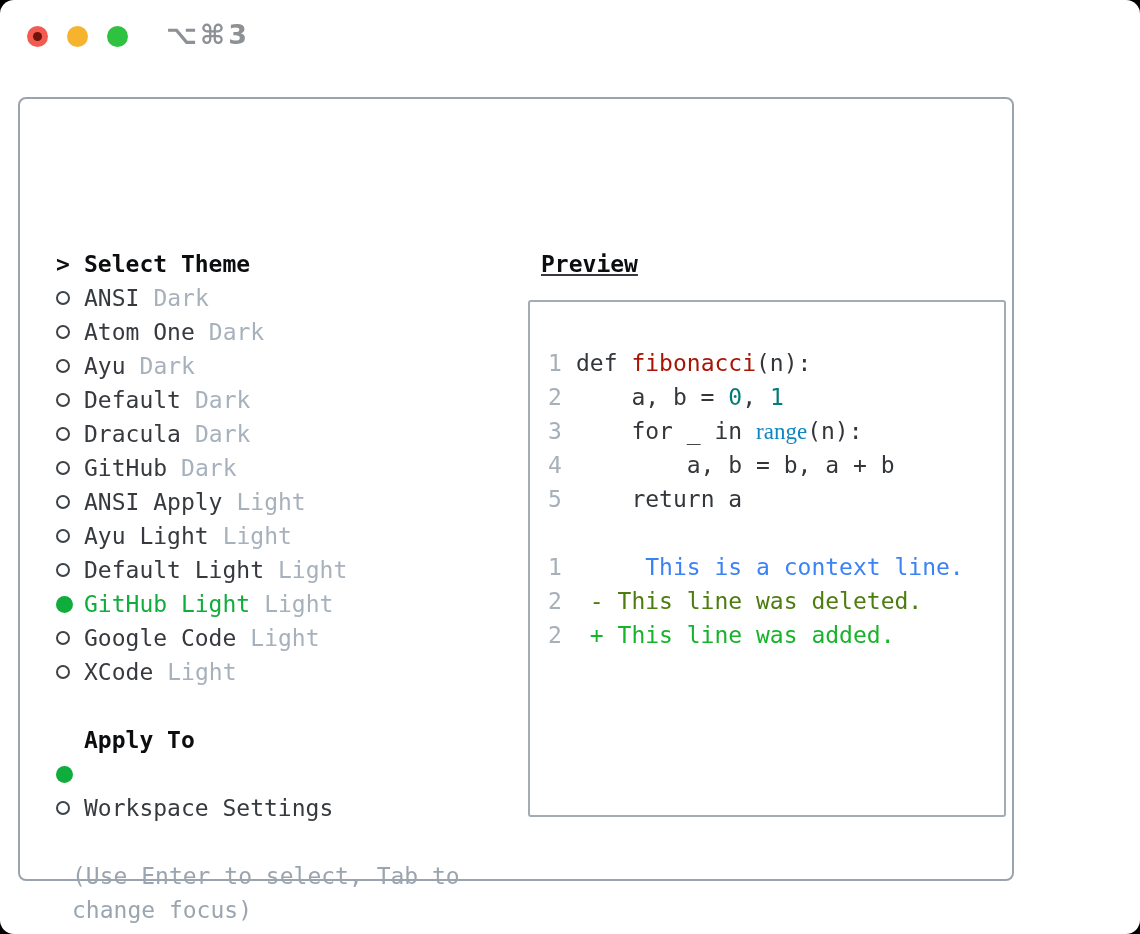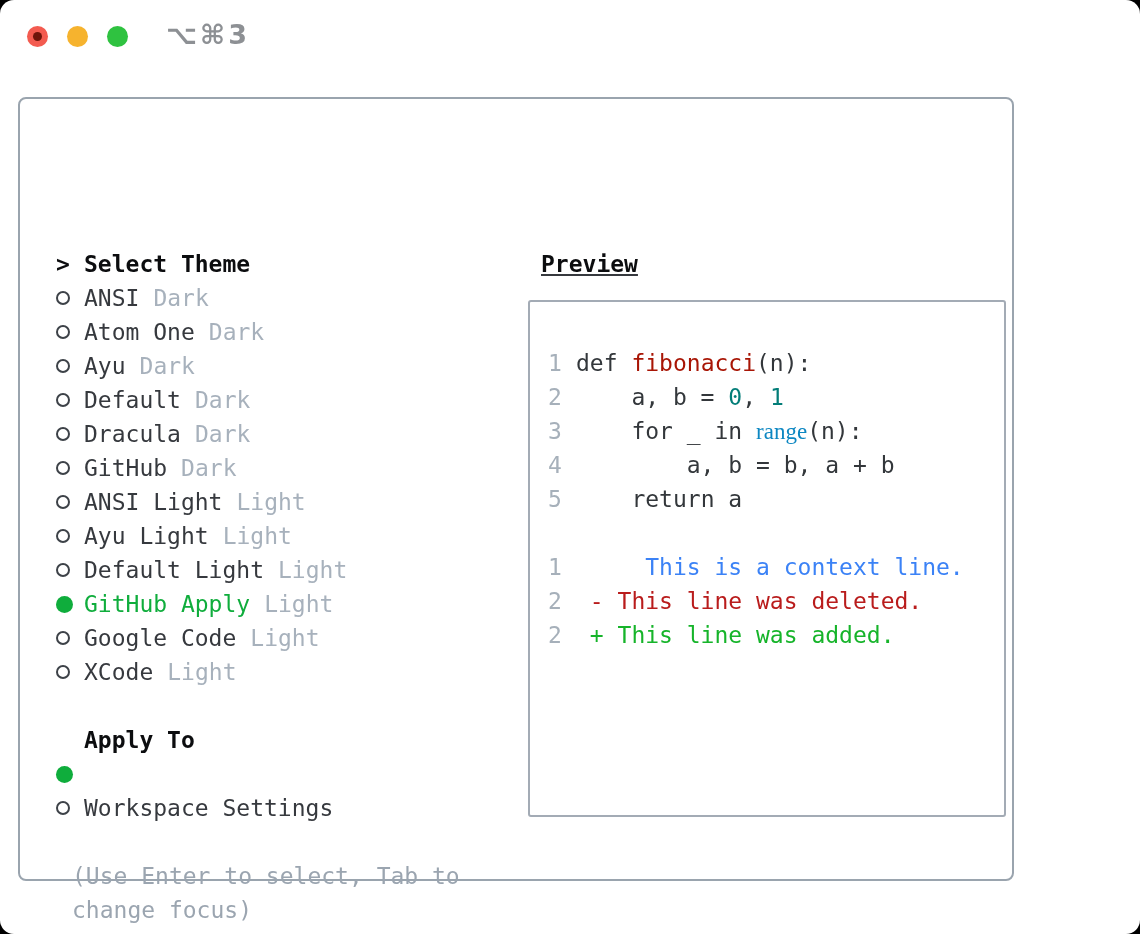--- a/index.html
+++ b/index.html
@@ -55,21 +55,21 @@
     padding: 48px 14px 50px 18px;
   }
   .cline { height: 34px; font-size: 23px; white-space: pre; }
   .lnum { display: inline-block; width: 14px; margin-right: 14px; color: #a6b0ba; }
   .tok-keyword, .tok-plain { color: #33373b; }
   .tok-title   { color: #a81505; }
   .tok-number  { color: #037d78; }
   .tok-builtin { color: #0d87c2; font-family: Liberation Serif, serif; }
   .diff { margin-top: 34px; }
   .diff-context  { color: #3b82f6; }
-  .diff-deletion { color: #b91c1c; }
+  .diff-deletion { color: #4d7c0f; }
   .diff-addition { color: #16b42a; }
 </style>
 </head>
 <body>
 
 <div class="window">
 
   <div class="titlebar">
     <div class="lights">
       <span class="light light-red">
@@ -135,21 +135,21 @@
               <span class="circle"></span>
             </span>
     <span class="item-name">GitHub</span>
     <span class="item-tag">Dark</span>
   </div>
 
   <div class="row item">
     <span class="marker">
               <span class="circle"></span>
             </span>
-    <span class="item-name">ANSI Light</span>
+    <span class="item-name">ANSI Apply</span>
     <span class="item-tag">Light</span>
   </div>
 
   <div class="row item">
     <span class="marker">
               <span class="circle"></span>
             </span>
     <span class="item-name">Ayu Light</span>
     <span class="item-tag">Light</span>
   </div>
@@ -159,21 +159,21 @@
               <span class="circle"></span>
             </span>
     <span class="item-name">Default Light</span>
     <span class="item-tag">Light</span>
   </div>
 
   <div class="row item selected">
     <span class="marker">
               <span class="circle"></span>
             </span>
-    <span class="item-name">GitHub Apply</span>
+    <span class="item-name">GitHub Light</span>
     <span class="item-tag">Light</span>
   </div>
 
   <div class="row item">
     <span class="marker">
               <span class="circle"></span>
             </span>
     <span class="item-name">Google Code</span>
     <span class="item-tag">Light</span>
   </div>

